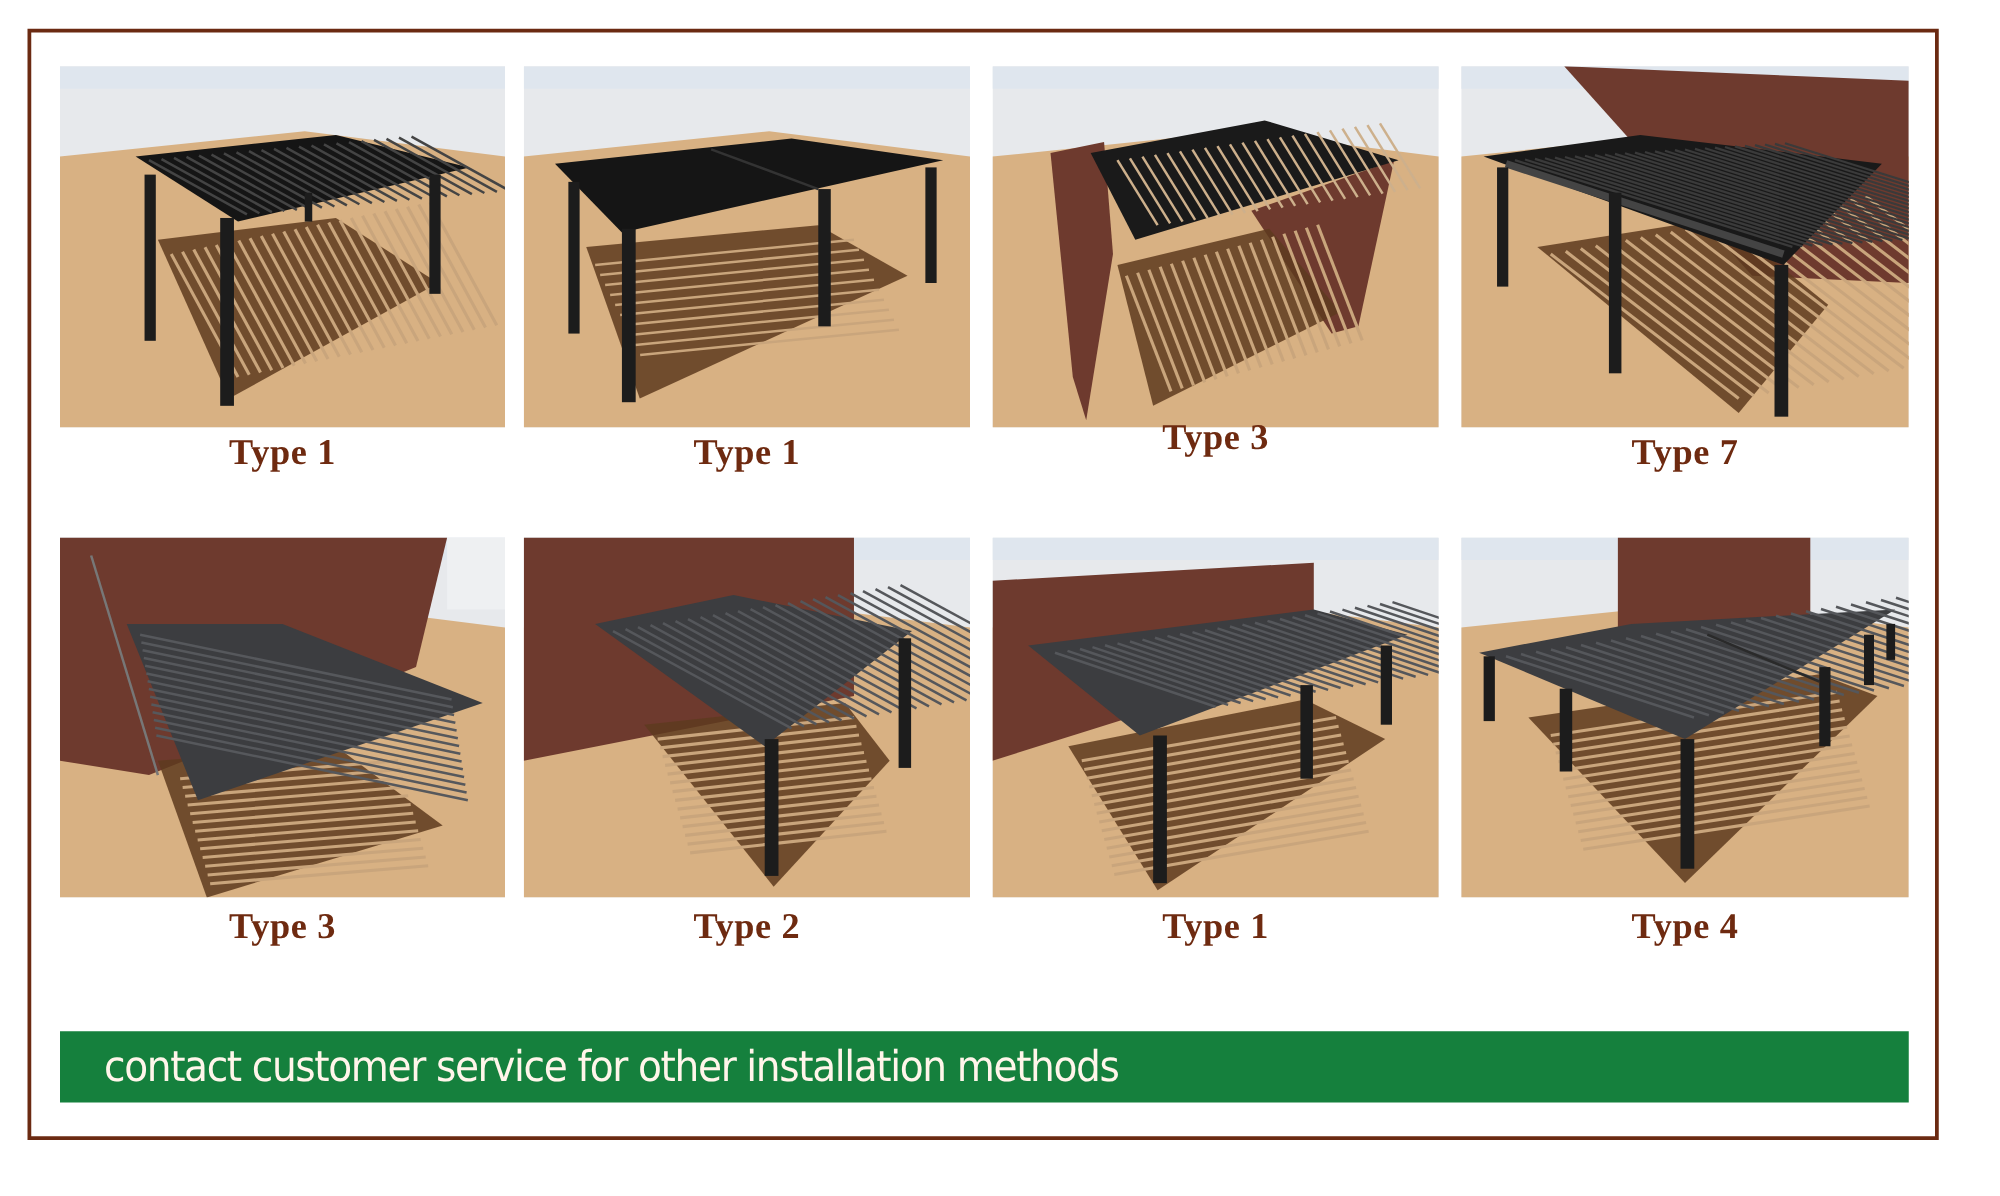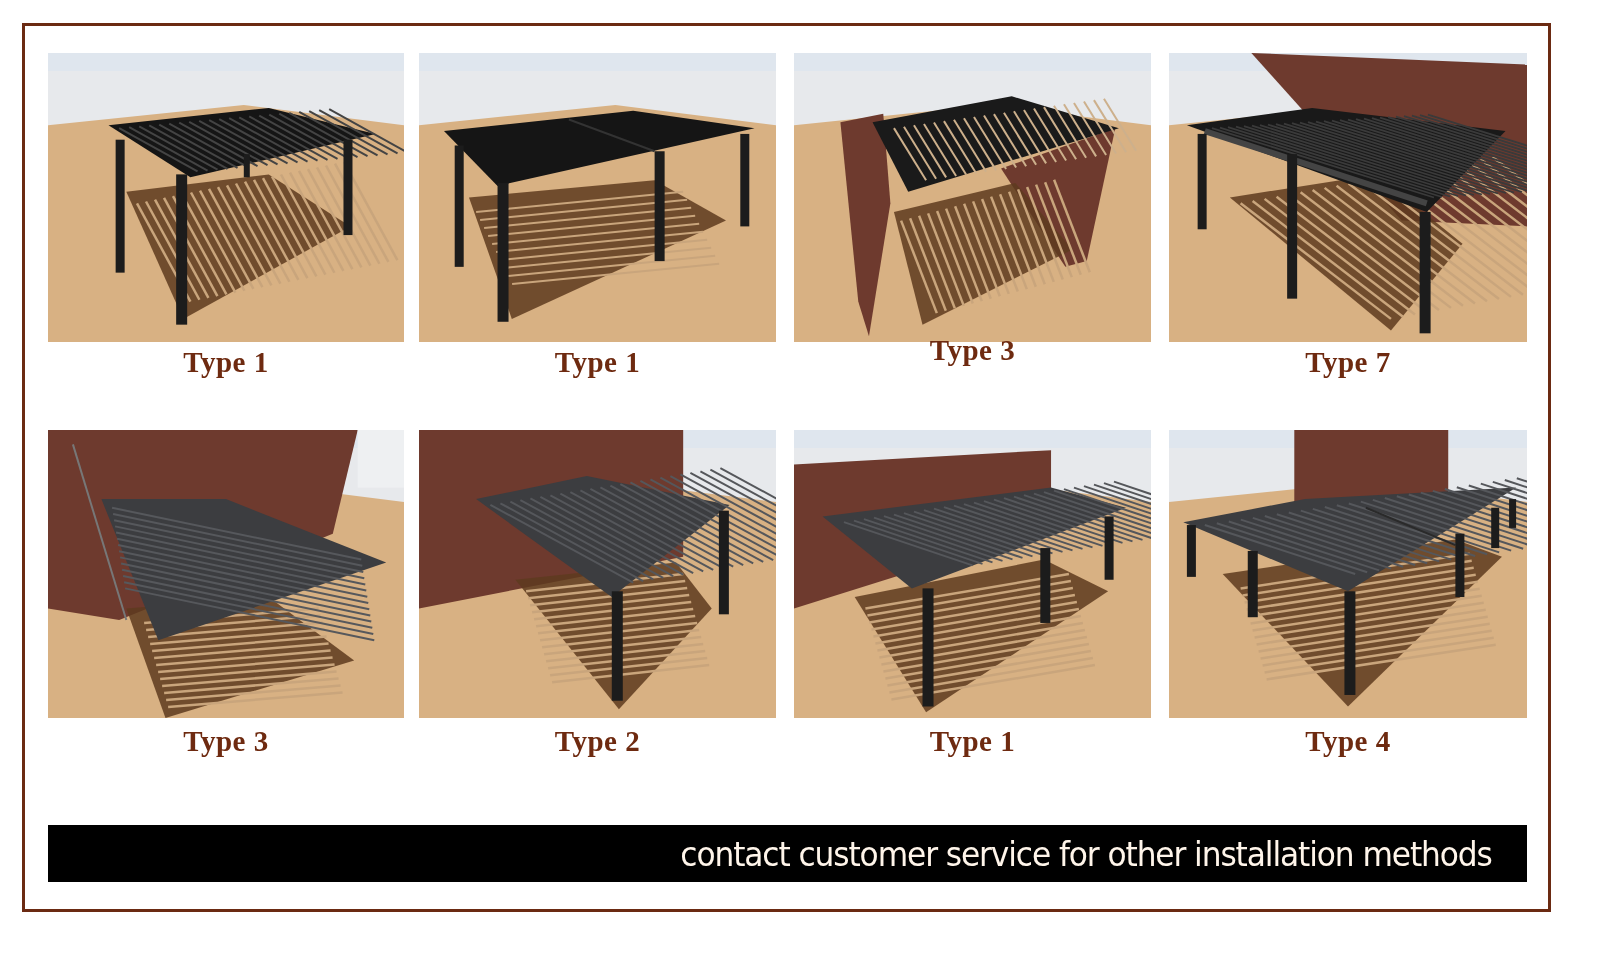--- a/index.html
+++ b/index.html
@@ -13,21 +13,21 @@
   }
   .cell { position: absolute; }
   .cell svg { display: block; }
   .caption {
     position: absolute; font-family: "Liberation Serif", "DejaVu Serif", serif;
     font-weight: bold; font-size: 29px; color: #6e2a10; letter-spacing: 0.5px;
     text-align: center; white-space: nowrap;
   }
   .banner {
     position: absolute; left: 48px; top: 825px; width: 1479px; height: 57px;
-    background: #000000; display: flex; align-items: center; justify-content: flex-end;
+    background: #15803d; display: flex; align-items: center; justify-content: flex-start;
   }
   .banner span {
     color: #fff5ea; font-family: "DejaVu Sans", "Liberation Sans", sans-serif;
     font-size: 34px; letter-spacing: -1.2px; transform: scaleX(0.92); display: inline-block;
   }
 </style>
 </head>
 <body>
 
 <div class="frame"></div>

